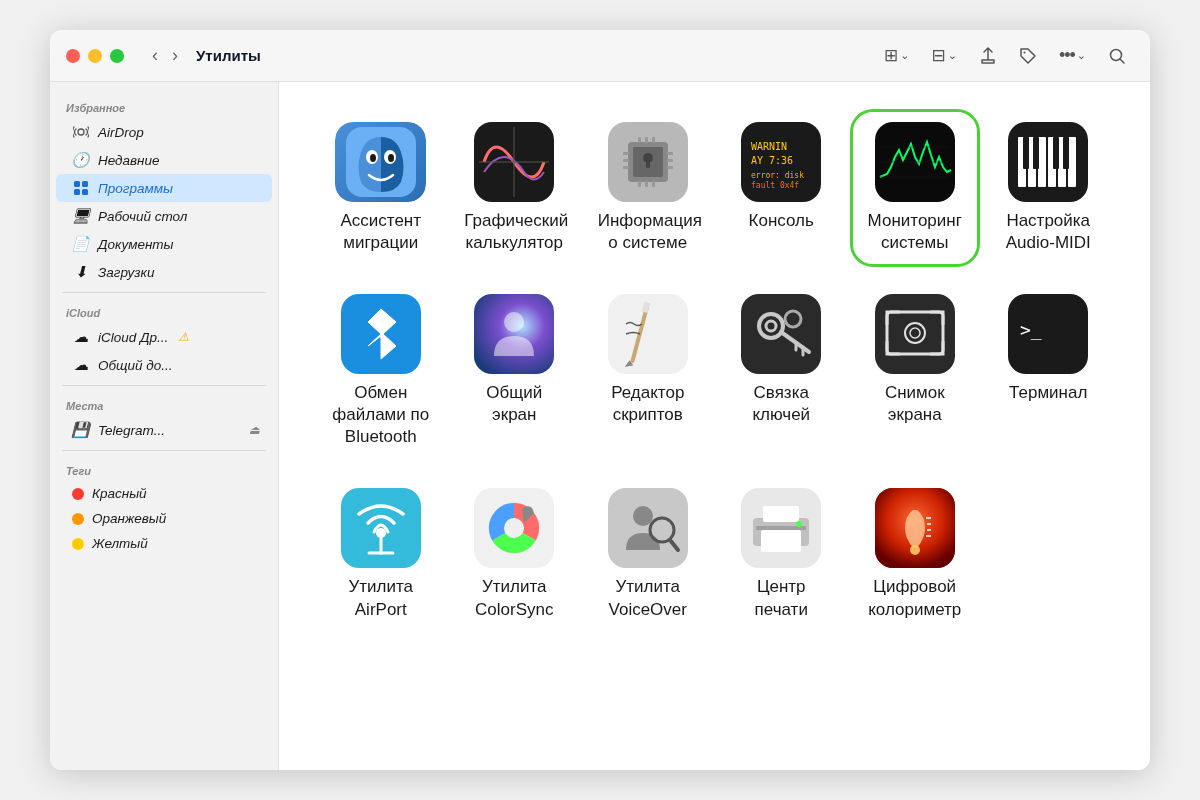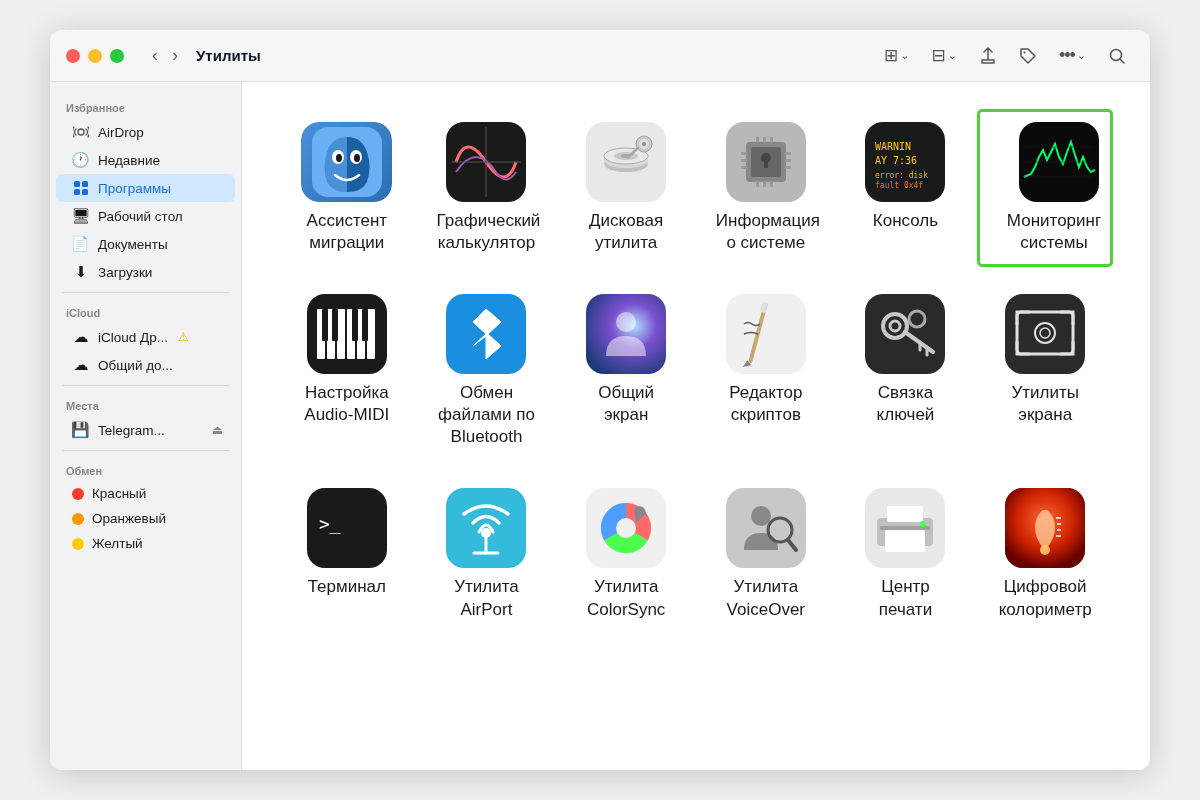--- a/index.html
+++ b/index.html
@@ -91,28 +91,29 @@
       color: #555;
     }
     
     .main {
       display: flex;
       flex: 1;
       overflow: hidden;
     }
     
     .sidebar {
-      width: 192px;
+      width: 229px;
       background: #f2f2f2;
       border-right: 1px solid #e0e0e0;
       padding: 12px 0;
       display: flex;
       flex-direction: column;
       overflow-y: auto;
       flex-shrink: 0;
+      font-style: italic;
     }
     .sidebar-section-label {
       font-size: 11px;
       font-weight: 600;
       color: #888;
       padding: 8px 16px 4px 16px;
       text-transform: none;
     }
     .sidebar-item {
       display: flex;
@@ -168,23 +169,22 @@
       display: flex;
       flex-direction: column;
       align-items: center;
       gap: 8px;
       cursor: pointer;
       padding: 10px 6px;
       border-radius: 10px;
     }
     .app-item.selected {
       outline: 3px solid #4cd137;
-      border-radius: 2px;
+      border-radius: 20px;
       background: transparent;
-      align-items: flex-end;
     }
     .app-icon-wrap {
       width: 91px;
       height: 80px;
       border-radius: 18px;
       overflow: hidden;
       display: flex;
       align-items: center;
       justify-content: center;
       position: relative;
@@ -313,21 +313,21 @@
       <div class="divider"></div>
       <div class="sidebar-section-label">Места</div>
 
       <div class="sidebar-item">
         <span class="sidebar-icon">💾</span>
         <span class="sidebar-item-text">Telegram...</span>
         <span style="font-size:12px; color:#888; margin-left:auto;">⏏</span>
       </div>
 
       <div class="divider"></div>
-      <div class="sidebar-section-label">Обмен</div>
+      <div class="sidebar-section-label">Теги</div>
 
       <div class="sidebar-item">
         <span class="tag-dot" style="background:#ff3b30;"></span>
         <span class="sidebar-item-text">Красный</span>
       </div>
 
       <div class="sidebar-item">
         <span class="tag-dot" style="background:#ff9500;"></span>
         <span class="sidebar-item-text">Оранжевый</span>
       </div>
@@ -384,40 +384,20 @@
               </defs>
               <path d="M10 40 Q20 10 40 40 Q60 70 70 40" stroke="url(#g1)" stroke-width="3" fill="none"></path>
               <path d="M10 50 Q30 20 50 50 Q60 65 70 50" stroke="#9b59b6" stroke-width="2" fill="none"></path>
               <line x1="40" y1="5" x2="40" y2="75" stroke="#555" stroke-width="1"></line>
               <line x1="5" y1="40" x2="75" y2="40" stroke="#555" stroke-width="1"></line>
             </svg>
           </div>
           <span class="app-label">Графический калькулятор</span>
         </div>
 
-        <div class="app-item">
-          <div class="app-icon-wrap">
-            <svg width="80" height="80" viewBox="0 0 80 80">
-              <rect width="80" height="80" rx="18" fill="#e8e8e8"></rect>
-
-              <ellipse cx="40" cy="42" rx="22" ry="8" fill="#c0c0c0"></ellipse>
-              <ellipse cx="40" cy="38" rx="22" ry="8" fill="#d8d8d8"></ellipse>
-              <ellipse cx="40" cy="34" rx="22" ry="8" fill="#e8e8e8" stroke="#aaa" stroke-width="1"></ellipse>
-              <ellipse cx="40" cy="34" rx="12" ry="4" fill="#c8c8c8"></ellipse>
-              <ellipse cx="40" cy="34" rx="5" ry="2" fill="#a8a8a8"></ellipse>
-
-              <circle cx="58" cy="22" r="8" fill="#c8c8c8" stroke="#aaa" stroke-width="1"></circle>
-              <circle cx="58" cy="22" r="5" fill="#e0e0e0"></circle>
-              <circle cx="58" cy="22" r="2" fill="#888"></circle>
-
-              <path d="M52 26 Q45 32 42 36" stroke="#aaa" stroke-width="2.5" fill="none" stroke-linecap="round"></path>
-            </svg>
-          </div>
-          <span class="app-label">Дисковая утилита</span>
-        </div>
 
         <div class="app-item">
           <div class="app-icon-wrap">
             <svg width="80" height="80" viewBox="0 0 80 80">
               <rect width="80" height="80" rx="18" fill="#b8b8b8"></rect>
 
               <rect x="20" y="20" width="40" height="40" rx="4" fill="#888"></rect>
               <rect x="25" y="25" width="30" height="30" rx="2" fill="#666"></rect>
 
               <rect x="15" y="30" width="6" height="3" rx="1" fill="#999"></rect>
@@ -561,21 +541,21 @@
 
               <path d="M12 30 L12 18 L24 18" stroke="#e0e0e0" stroke-width="3" fill="none" stroke-linecap="round"></path>
               <path d="M56 18 L68 18 L68 30" stroke="#e0e0e0" stroke-width="3" fill="none" stroke-linecap="round"></path>
               <path d="M68 48 L68 60 L56 60" stroke="#e0e0e0" stroke-width="3" fill="none" stroke-linecap="round"></path>
               <path d="M24 60 L12 60 L12 48" stroke="#e0e0e0" stroke-width="3" fill="none" stroke-linecap="round"></path>
 
               <circle cx="40" cy="39" r="10" fill="none" stroke="#e0e0e0" stroke-width="2"></circle>
               <circle cx="40" cy="39" r="5" fill="none" stroke="#e0e0e0" stroke-width="1.5"></circle>
             </svg>
           </div>
-          <span class="app-label">Утилиты экрана</span>
+          <span class="app-label">Снимок экрана</span>
         </div>
 
         <div class="app-item">
           <div class="app-icon-wrap">
             <svg width="80" height="80" viewBox="0 0 80 80">
               <rect width="80" height="80" rx="18" fill="#1a1a1a"></rect>
               <text x="12" y="42" font-family="monospace" font-size="18" fill="white">&gt;_</text>
             </svg>
           </div>
           <span class="app-label">Терминал</span>

